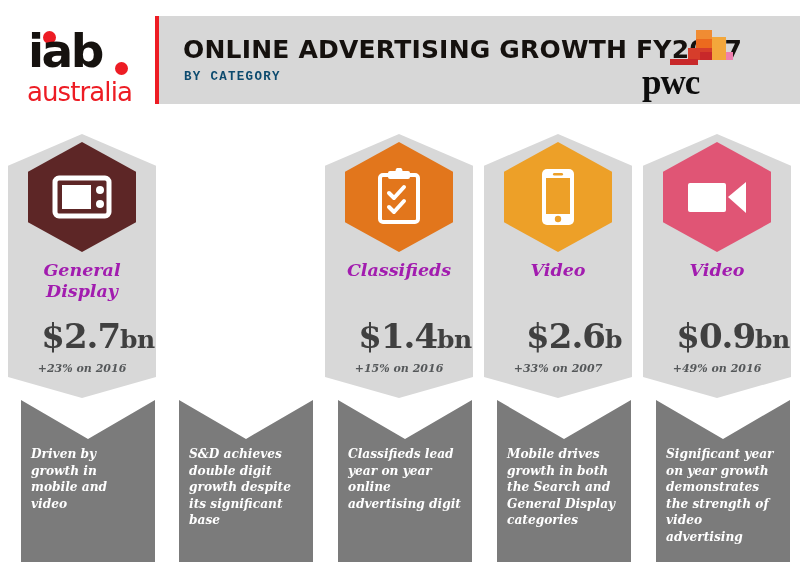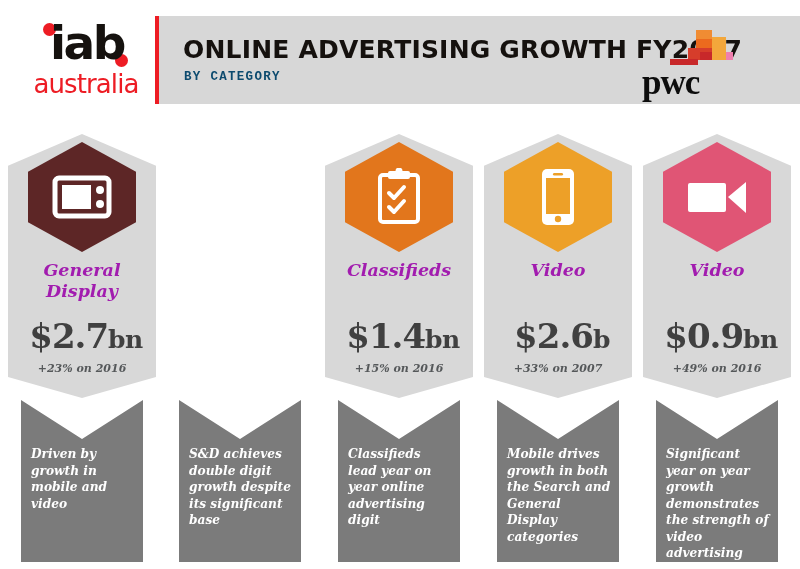--- a/index.html
+++ b/index.html
@@ -12,22 +12,22 @@
   }
 
   
   .header {
     position:absolute;
     left:0; top:14px;
     width:800px; height:95px;
   }
   .logo-block {
     position:absolute;
-    left:26px; top:4px;
-    width:118px; height:86px;text-align:center;
+    left:26px; top:12px;
+    width:118px; height:86px;
   }
   .logo-iab {
     font-family:"DejaVu Sans", sans-serif;
     font-weight:bold;
     font-size:47px;
     color:#16120f;
     letter-spacing:-2.5px;
     line-height:50px;
     position:relative;
     left:2px;
@@ -128,21 +128,21 @@
     text-align:center;
     font-family:"DejaVu Serif", serif;
     font-style:italic;
     font-weight:bold;
     font-size:17.5px;
     line-height:21px;
     color:#a21caf;
   }
   .amount {
     position:absolute;
-    left:4px; top:182px;
+    left:16px; top:182px;
     width:148px;
     text-align:center;
     font-family:"DejaVu Serif", serif;
     font-weight:bold;
     font-size:34px;
     color:#404040;
     letter-spacing:-1px;
     white-space:nowrap;
   }
   .amount .unit { font-size:25px; letter-spacing:-0.5px; }
@@ -154,21 +154,21 @@
     font-family:"DejaVu Serif", serif;
     font-style:italic;
     font-weight:bold;
     font-size:11px;
     color:#55585a;
   }
 
   .caption {
     position:absolute;
     left:13px; top:266px;
-    width:122px; height:162px;
+    width:134px; height:162px;
     background:#7b7b7b;
     clip-path: polygon(0% 0%, 50% 24%, 100% 0%, 100% 100%, 0% 100%);
     padding:46px 8px 20px 10px;
   }
   .caption-text {
     font-family:"DejaVu Serif", serif;
     font-style:italic;
     font-weight:bold;
     font-size:12.2px;
     line-height:16.5px;

